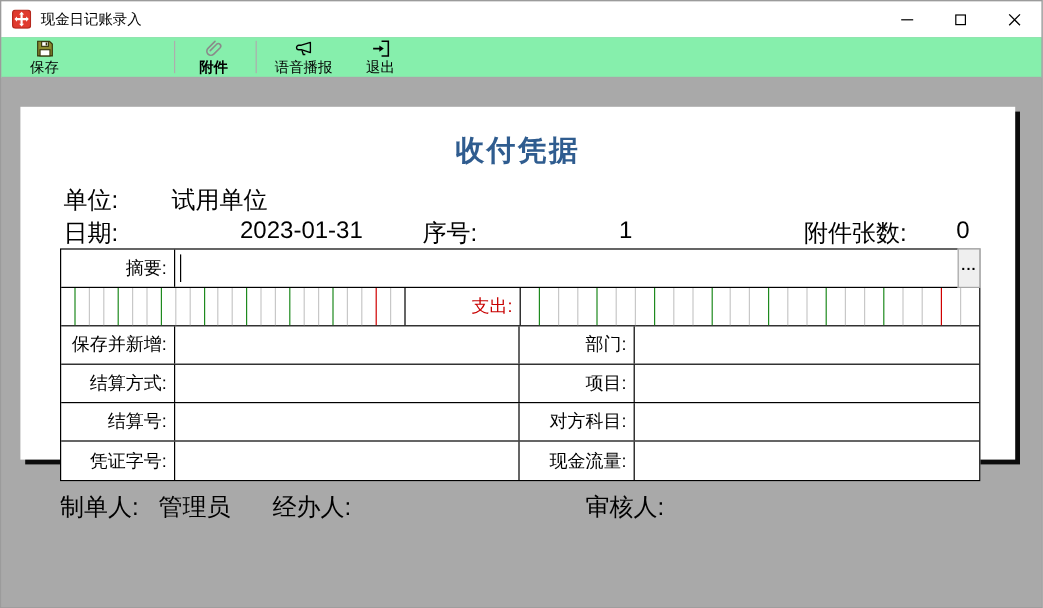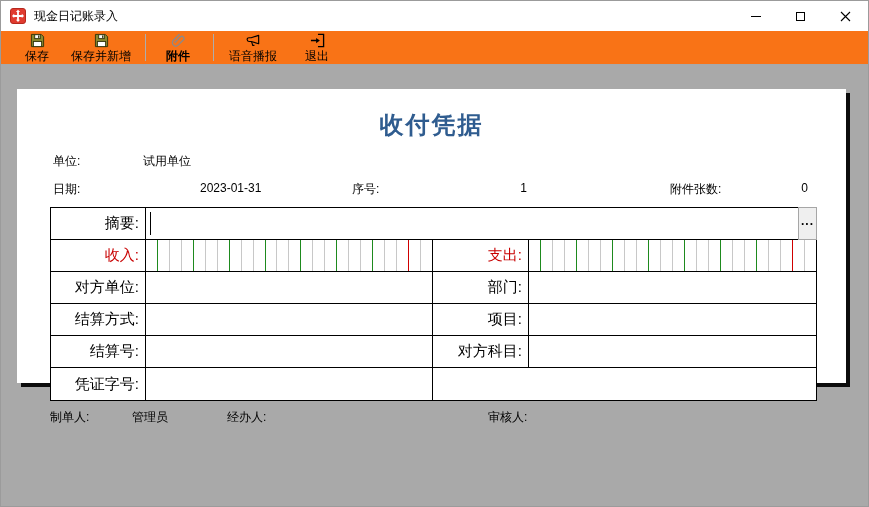--- a/index.html
+++ b/index.html
@@ -11,30 +11,30 @@
   }
   
   .titlebar{position:absolute;left:0;top:0;right:0;height:30px;background:#ffffff;display:flex;align-items:center;}
   .app-icon{width:16px;height:16px;margin-left:9px;flex:0 0 auto;}
   .title-text{margin-left:8px;font-size:12px;white-space:nowrap;}
   .win-controls{margin-left:auto;display:flex;height:100%;}
   .win-btn{width:45px;height:100%;display:flex;align-items:center;justify-content:center;background:none;border:none;padding:0;}
   .glyph-min{width:10px;height:1px;background:#000;}
   .glyph-max{width:9px;height:9px;border:1px solid #000;box-sizing:border-box;}
   
-  .toolbar{position:absolute;left:0;top:30px;right:0;height:34px;background:#f97316;border-bottom:1px solid #a8a8a8;box-sizing:border-box;}
+  .toolbar{position:absolute;left:0;top:30px;right:0;height:34px;background:#86efac;border-bottom:1px solid #a8a8a8;box-sizing:border-box;}
   .tb-btn{position:absolute;top:2px;height:29px;display:flex;flex-direction:column;align-items:center;justify-content:space-between;background:none;border:none;padding:0;font-family:inherit;}
   .tb-btn svg{width:17px;height:15px;display:block;}
   .tb-label{font-size:12px;line-height:12px;white-space:nowrap;}
   .tb-sep{position:absolute;top:3px;width:1px;height:27px;background:#adadad;}
   
   .content{position:absolute;left:0;top:64px;right:0;bottom:0;background:#a9a9a9;}
   .paper{position:absolute;left:16px;top:24px;width:829px;height:294px;background:#ffffff;box-shadow:4px 4px 0 0 #0c0c0c;}
   .form-title{position:absolute;left:0;right:0;top:20px;text-align:center;font-size:24px;font-weight:bold;letter-spacing:2px;color:#2f5c8f;}
-  .abs{position:absolute;font-size:12px;white-space:nowrap;}
+  .abs{position:absolute;font-size:20px;white-space:nowrap;}
   .right-align{text-align:right;}
   
   .ftable{position:absolute;left:33px;top:118px;width:767px;height:194px;border:1px solid #000;box-sizing:border-box;background:#fff;}
   .trow{display:flex;height:32px;border-bottom:1px solid #000;box-sizing:border-box;position:relative;align-items:flex-end;}
   .trow:last-child{border-bottom:none;}
   .c-lbl{box-sizing:border-box;height:100%;width:95px;border-right:1px solid #000;display:flex;align-items:center;justify-content:flex-end;padding-right:6px;font-size:15px;}
   .c-lbl2{box-sizing:border-box;height:100%;width:96px;border-right:1px solid #000;display:flex;align-items:center;justify-content:flex-end;padding-right:6px;font-size:15px;}
   .c-mid{box-sizing:border-box;height:100%;width:287px;border-right:1px solid #000;}
   .c-end{box-sizing:border-box;height:100%;flex:1;}
   .red{color:#c80000;}
@@ -77,29 +77,20 @@
   <div class="toolbar">
     <button class="tb-btn" style="left:12px;width:48px;">
       <svg viewBox="0 0 16 16">
         <path d="M1.5 1.5 H12 L14.5 4 V14.5 H1.5 Z" fill="#8a8a30" stroke="#33330a"></path>
         <rect x="5" y="1.8" width="6" height="4.2" fill="#fff" stroke="#33330a"></rect>
         <rect x="8.6" y="2.6" width="1.4" height="2.6" fill="#33330a"></rect>
         <rect x="3.6" y="9" width="8.8" height="5.5" fill="#fff" stroke="#33330a"></rect>
       </svg>
       <span class="tb-label">保存</span>
     </button>
-    <button class="tb-btn" style="left:60px;width:80px;">
-      <svg viewBox="0 0 16 16">
-        <path d="M1.5 1.5 H12 L14.5 4 V14.5 H1.5 Z" fill="#8a8a30" stroke="#33330a"></path>
-        <rect x="5" y="1.8" width="6" height="4.2" fill="#fff" stroke="#33330a"></rect>
-        <rect x="8.6" y="2.6" width="1.4" height="2.6" fill="#33330a"></rect>
-        <rect x="3.6" y="9" width="8.8" height="5.5" fill="#fff" stroke="#33330a"></rect>
-      </svg>
-      <span class="tb-label">保存并新增</span>
-    </button>
     <div class="tb-sep" style="left:144px;"></div>
     <button class="tb-btn" style="left:152px;width:50px;font-weight:bold;">
       <svg viewBox="0 0 16 16">
         <path d="M4.5 9.8 L10.2 4.1 a2.2 2.2 0 0 1 3.1 3.1 L7.6 12.9 a3.6 3.6 0 0 1-5.1-5.1 L8.7 1.6" fill="none" stroke="#8a8a8a" stroke-width="1.4" stroke-linecap="round"></path>
       </svg>
       <span class="tb-label">附件</span>
     </button>
     <div class="tb-sep" style="left:212px;"></div>
     <button class="tb-btn" style="left:220px;width:64px;">
       <svg viewBox="0 0 16 16">
@@ -138,21 +129,20 @@
         <div class="trow">
           <div class="c-lbl">摘要:</div>
           <div class="c-sum">
             <input class="sum-input" style="">
             <div class="caret"></div>
             <button class="more-btn">...</button>
           </div>
         </div>
 
         <div class="trow">
-          <div class="c-lbl red">收入:</div>
           <div class="c-mid amount">
               <div class="acol"></div>
               <div class="acol"></div>
               <div class="acol"></div>
               <div class="acol"></div>
               <div class="acol"></div>
               <div class="acol"></div>
               <div class="acol"></div>
               <div class="acol"></div>
               <div class="acol"></div>
@@ -195,40 +185,41 @@
               <div class="acol"></div>
               <div class="acol"></div>
               <div class="acol"></div>
               <div class="acol"></div>
               <div class="acol"></div>
               <div class="acol"></div>
             </div>
         </div>
 
         <div class="trow">
-          <div class="c-lbl">对方单位:</div>
+          <div class="c-lbl">保存并新增:</div>
           <div class="c-mid"><input class="cell-input" style=""></div>
           <div class="c-lbl2">部门:</div>
           <div class="c-end"><input class="cell-input" style=""></div>
         </div>
         <div class="trow">
           <div class="c-lbl">结算方式:</div>
           <div class="c-mid"><input class="cell-input" style=""></div>
           <div class="c-lbl2">项目:</div>
           <div class="c-end"><input class="cell-input" style=""></div>
         </div>
         <div class="trow">
           <div class="c-lbl">结算号:</div>
           <div class="c-mid"><input class="cell-input" style=""></div>
           <div class="c-lbl2">对方科目:</div>
           <div class="c-end"><input class="cell-input" style=""></div>
         </div>
         <div class="trow">
           <div class="c-lbl">凭证字号:</div>
           <div class="c-mid"><input class="cell-input" style=""></div>
+          <div class="c-lbl2">现金流量:</div>
           <div class="c-end"><input class="cell-input" style=""></div>
         </div>
       </div>
 
       <span class="abs" style="left:33px;top:320px;">制单人:</span>
       <span class="abs" style="left:115px;top:320px;">管理员</span>
       <span class="abs" style="left:210px;top:320px;">经办人:</span>
       <span class="abs" style="left:280px;top:320px;"></span>
       <span class="abs" style="left:471px;top:320px;">审核人:</span>
       <span class="abs" style="left:541px;top:320px;"></span>

